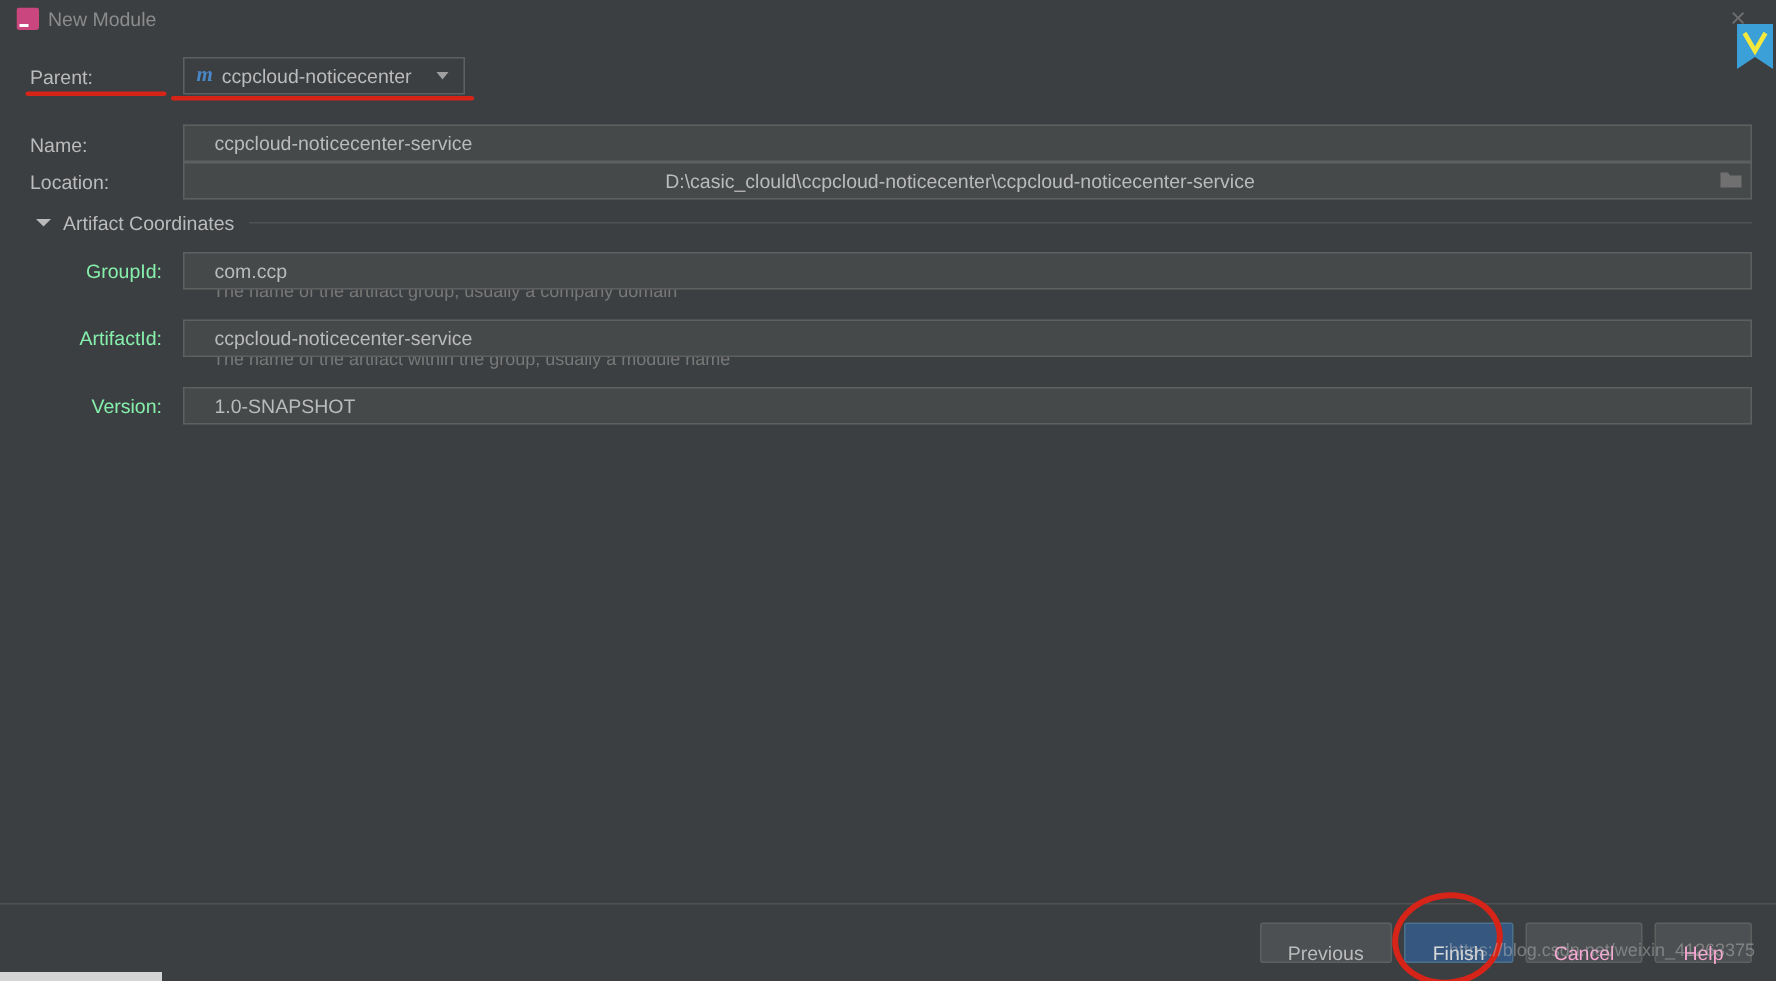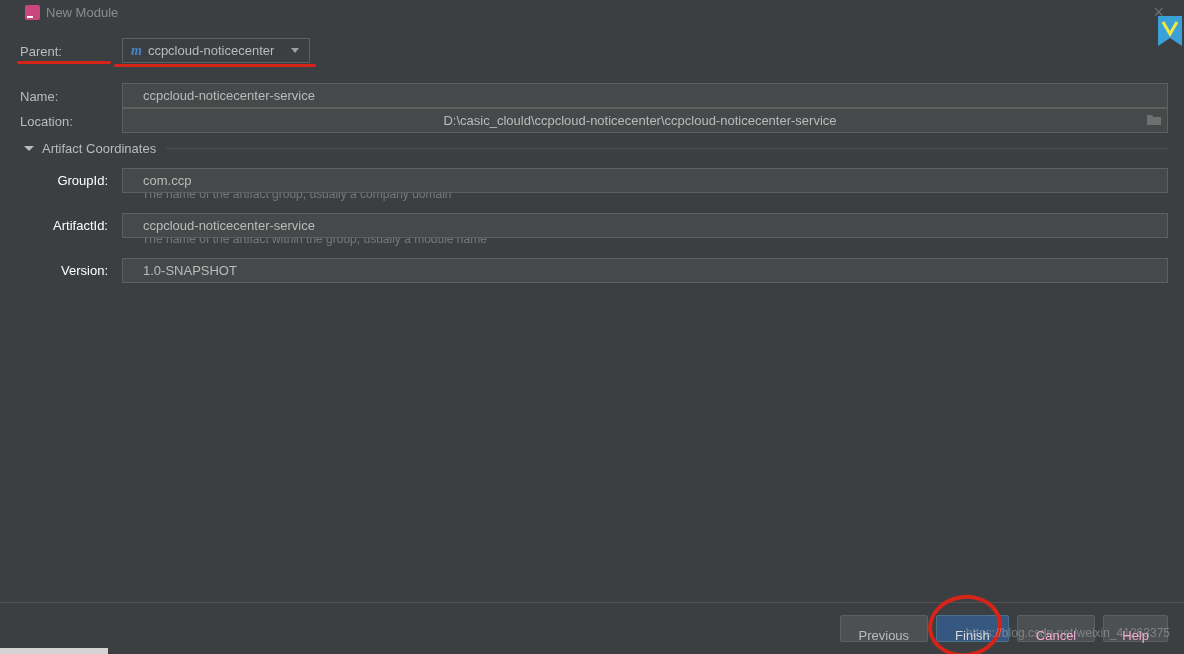--- a/index.html
+++ b/index.html
@@ -10,21 +10,21 @@
       font-family: "Segoe UI", Arial, sans-serif;
       font-size: 13px;
       color: #bbbbbb;
       overflow: hidden;
       position: relative;
     }
     .title-bar {
       height: 24px;
       display: flex;
       align-items: center;
-      padding: 0 24px;
+      padding: 0 10px;
       color: #787878;
     }
     .title-bar .icon-box {
       width: 16px; height: 16px;
       margin-right: 6px;
       display: flex; align-items: center; justify-content: center;
     }
     .title-text { color: #8c8c8c; font-size: 13px; }
     .close-x {
       position: absolute;
@@ -48,21 +48,21 @@
     .label-col {
       width: 102px;
       text-align: left;
       color: #bbbbbb;
       padding-top: 2px;
     }
     .label-col-indent {
       width: 102px;
       text-align: right;
       padding-right: 14px;
-      color: #ffffff;
+      color: #86efac;
     }
     .parent-row { margin-bottom: 20px; }
     .dropdown {
       display: flex; align-items: center;
       background: #3c3f41;
       border: 1px solid #5e6060;
       height: 25px;
       padding: 0 10px 0 8px;
       cursor: pointer;
       min-width: 188px;

